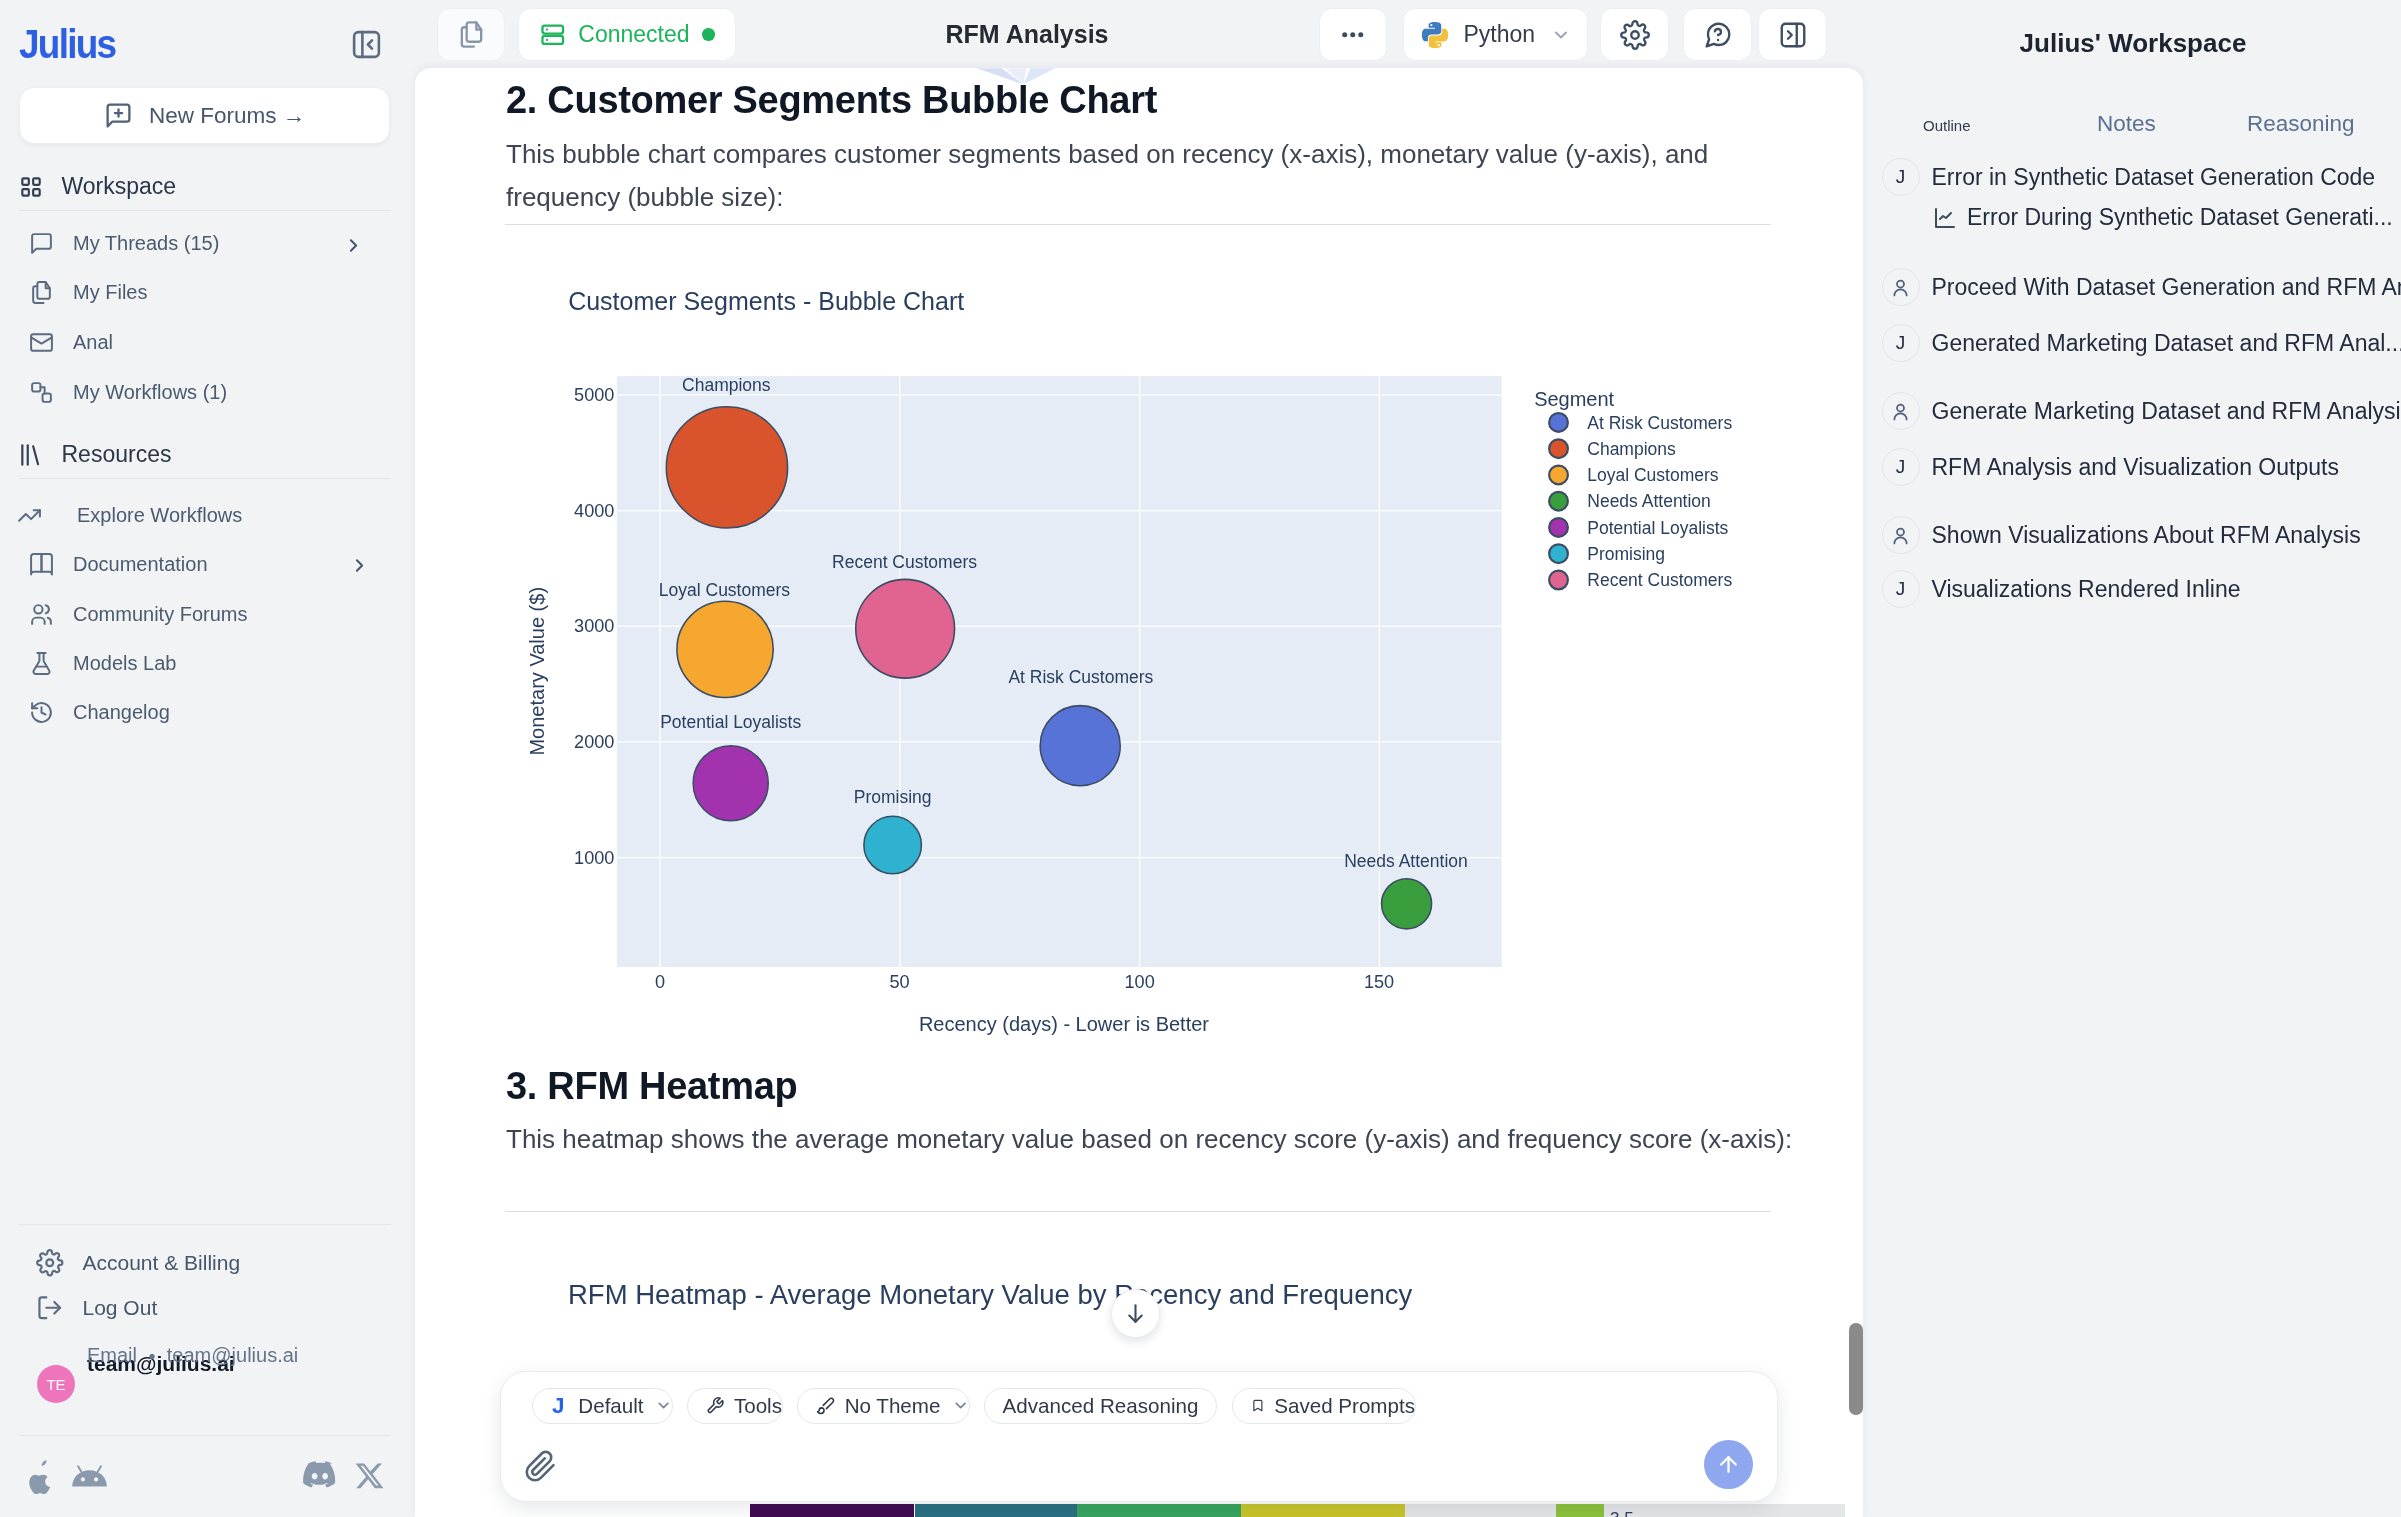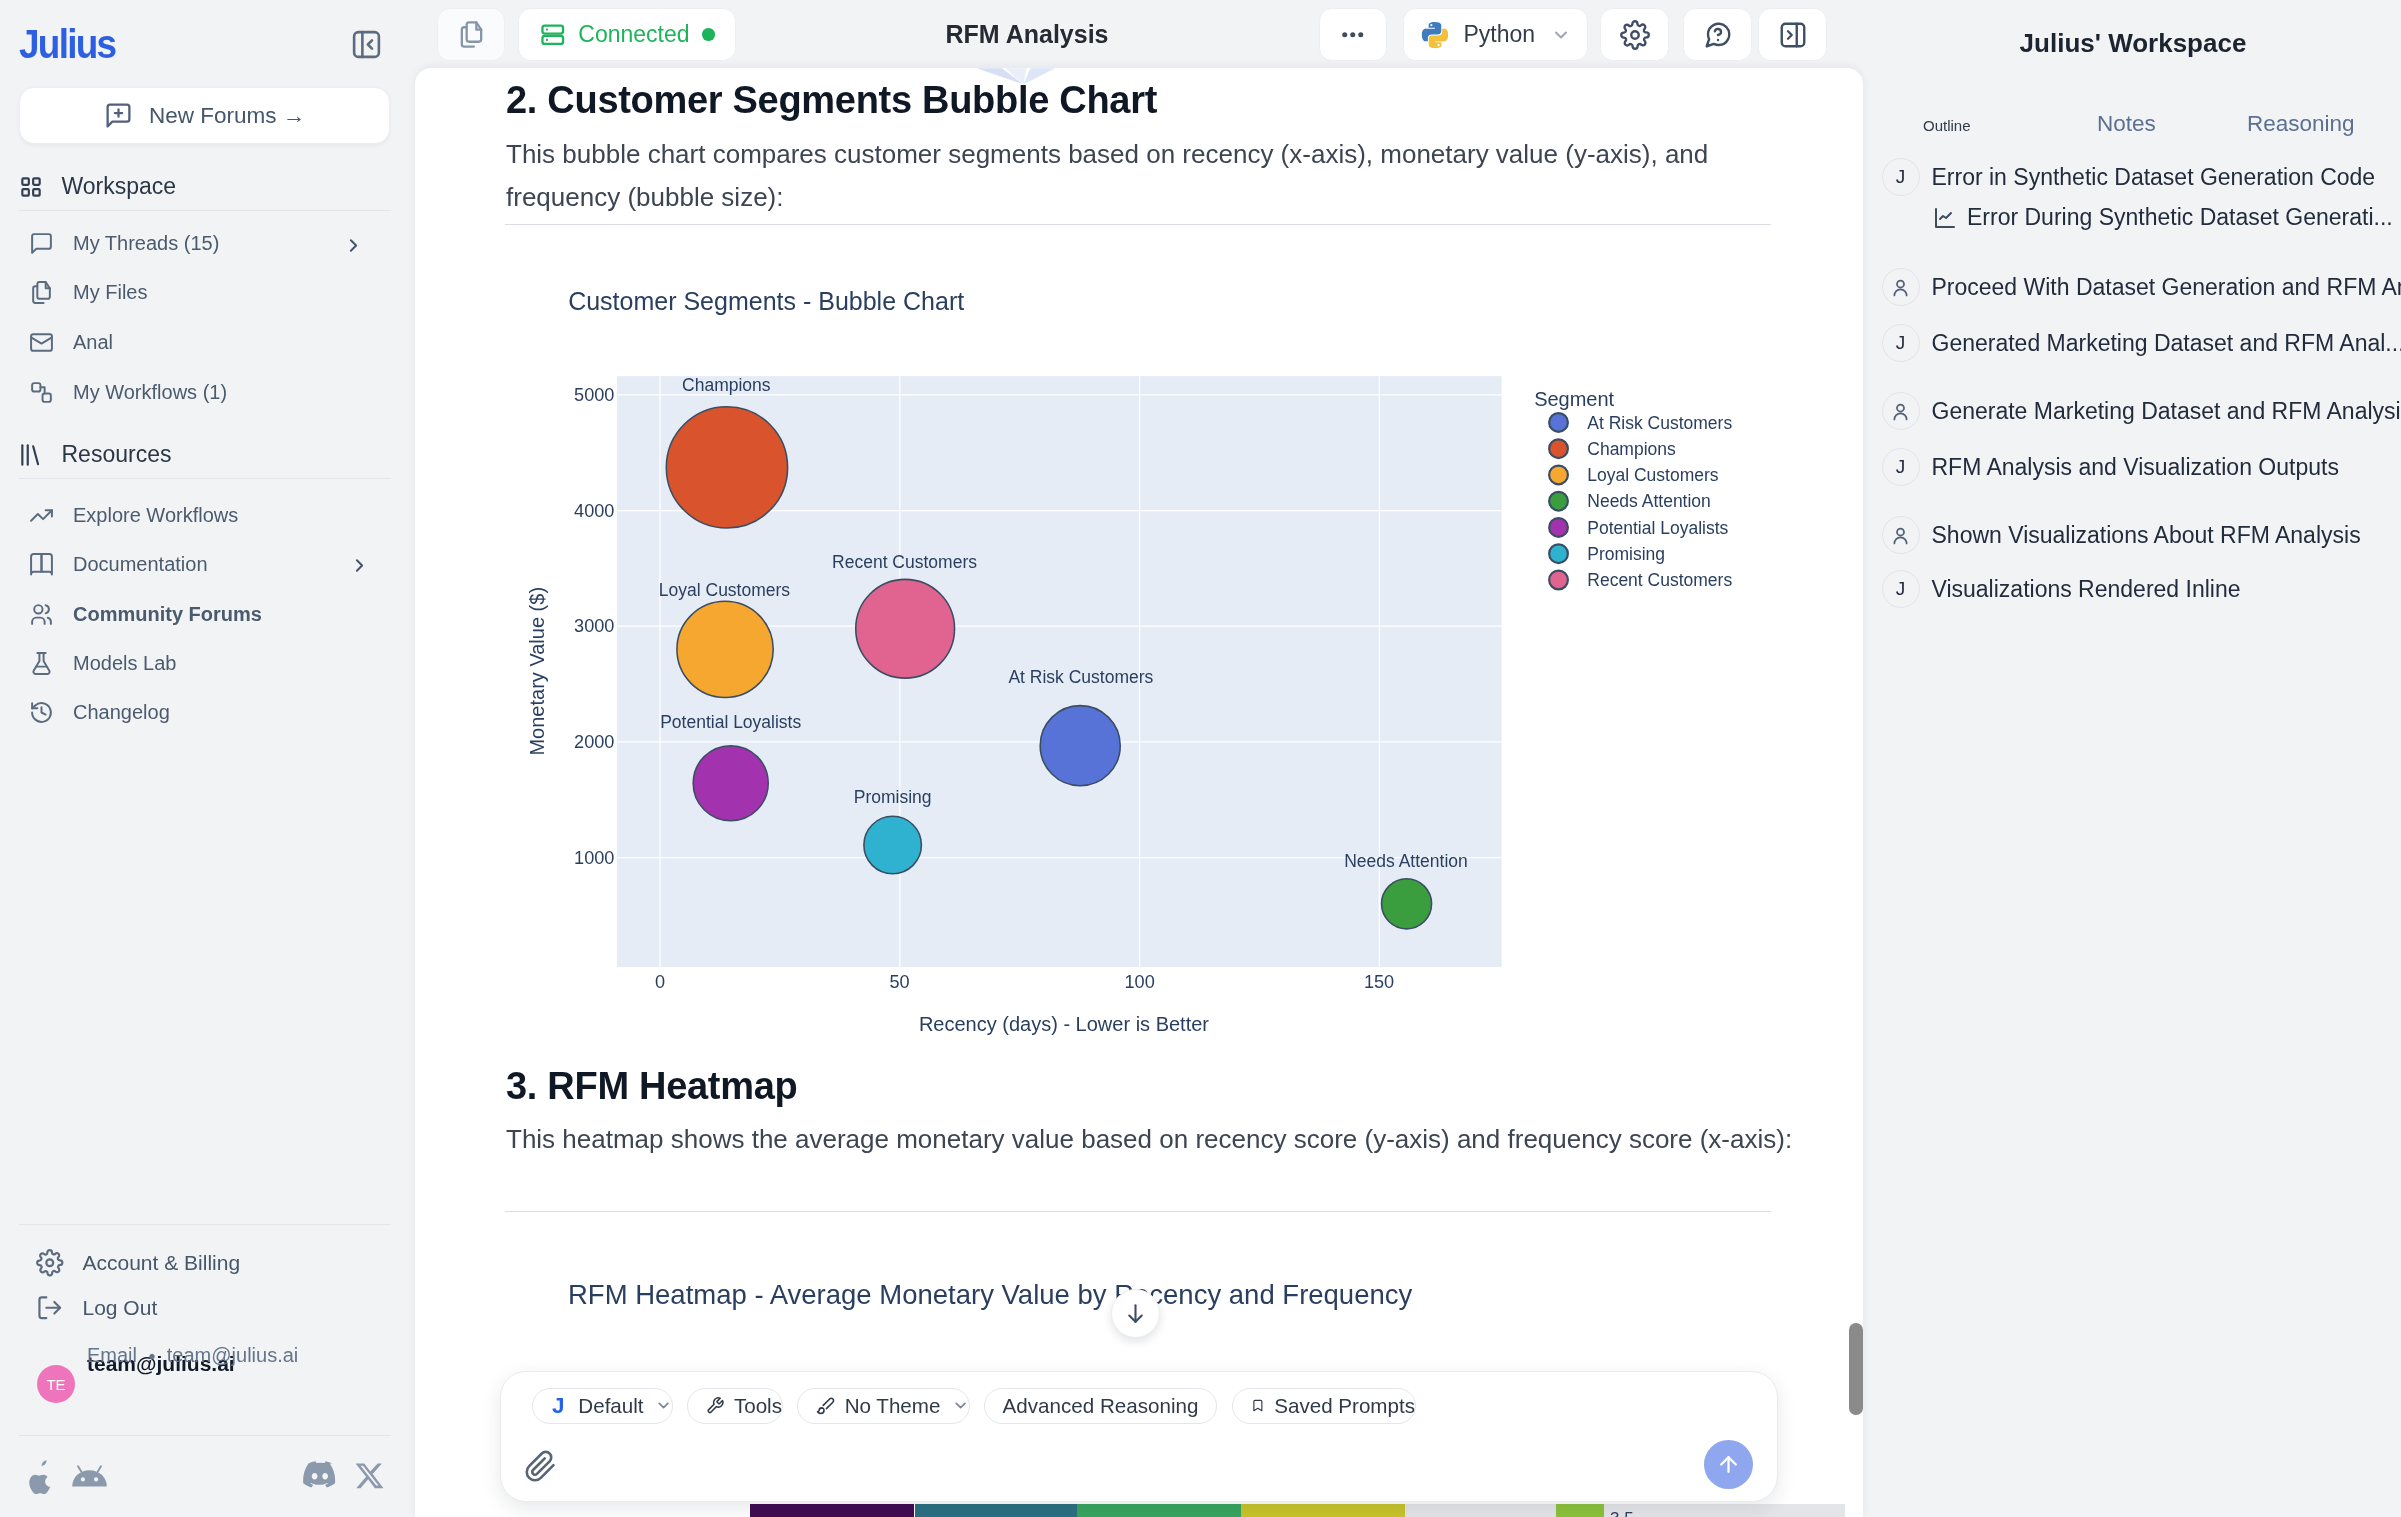--- a/index.html
+++ b/index.html
@@ -84,38 +84,38 @@
 
     <div class="srow" style="left:18px;top:441px;font-size:23px;color:#2b3647;font-weight:500;">
       <svg width="26" height="26" viewBox="0 0 24 24" fill="none" stroke="#333f51" stroke-width="2" stroke-linecap="round" stroke-linejoin="round">
           <path d="M4 3v18"></path>
           <path d="M9 3v18"></path>
           <path d="M14 4l4.5 16.5"></path>
         </svg>
       <span style="margin-left:17.5px;">Resources</span>
     </div>
     <div class="abs" style="left:19px;top:478px;width:372px;height:1.3px;background:#e2e5e9;"></div>
-    <div class="srow" style="left:29px;top:503px;">
+    <div class="srow" style="left:17px;top:503px;gap:16px;">
       <svg width="25" height="25" viewBox="0 0 24 24" fill="none" stroke="#5c6c80" stroke-width="1.9" stroke-linecap="round" stroke-linejoin="round">
           <path d="M22 7l-8.5 8.5-5-5L2 17"></path>
           <path d="M16 7h6v6"></path>
         </svg>
       <span style="margin-left:19px;">Explore Workflows</span>
     </div>
     <div class="srow" style="left:29px;top:552px;">
       <svg width="25" height="25" viewBox="0 0 24 24" fill="none" stroke="#5c6c80" stroke-width="1.9" stroke-linecap="round" stroke-linejoin="round">
           <path d="M2 4.5A2.5 2.5 0 0 1 4.5 2H12v17H4.5A2.5 2.5 0 0 0 2 21.5z"></path>
           <path d="M22 4.5A2.5 2.5 0 0 0 19.5 2H12v17h7.5a2.5 2.5 0 0 1 2.5 2.5z"></path>
         </svg>
       <span style="margin-left:19px;">Documentation</span>
     </div>
     <div class="abs" style="left:349px;top:555px;"><svg width="21" height="21" viewBox="0 0 24 24" fill="none" stroke="#44536a" stroke-width="2.2" stroke-linecap="round" stroke-linejoin="round">
           <path d="M9 18l6-6-6-6"></path>
         </svg></div>
-    <div class="srow" style="left:29px;top:602px;font-weight:bold;">
+    <div class="srow" style="left:29px;top:602px;">
       <svg width="25" height="25" viewBox="0 0 24 24" fill="none" stroke="#5c6c80" stroke-width="1.9" stroke-linecap="round" stroke-linejoin="round">
           <circle cx="9" cy="7" r="4"></circle>
           <path d="M3 21v-2a4 4 0 0 1 4-4h4a4 4 0 0 1 4 4v2"></path>
           <path d="M16 3.1a4 4 0 0 1 0 7.8"></path>
           <path d="M21 21v-2a4 4 0 0 0-3-3.85"></path>
         </svg>
       <span style="margin-left:19px;">Community Forums</span>
     </div>
     <div class="srow" style="left:29px;top:651px;">
       <svg width="25" height="25" viewBox="0 0 24 24" fill="none" stroke="#5c6c80" stroke-width="1.9" stroke-linecap="round" stroke-linejoin="round">

